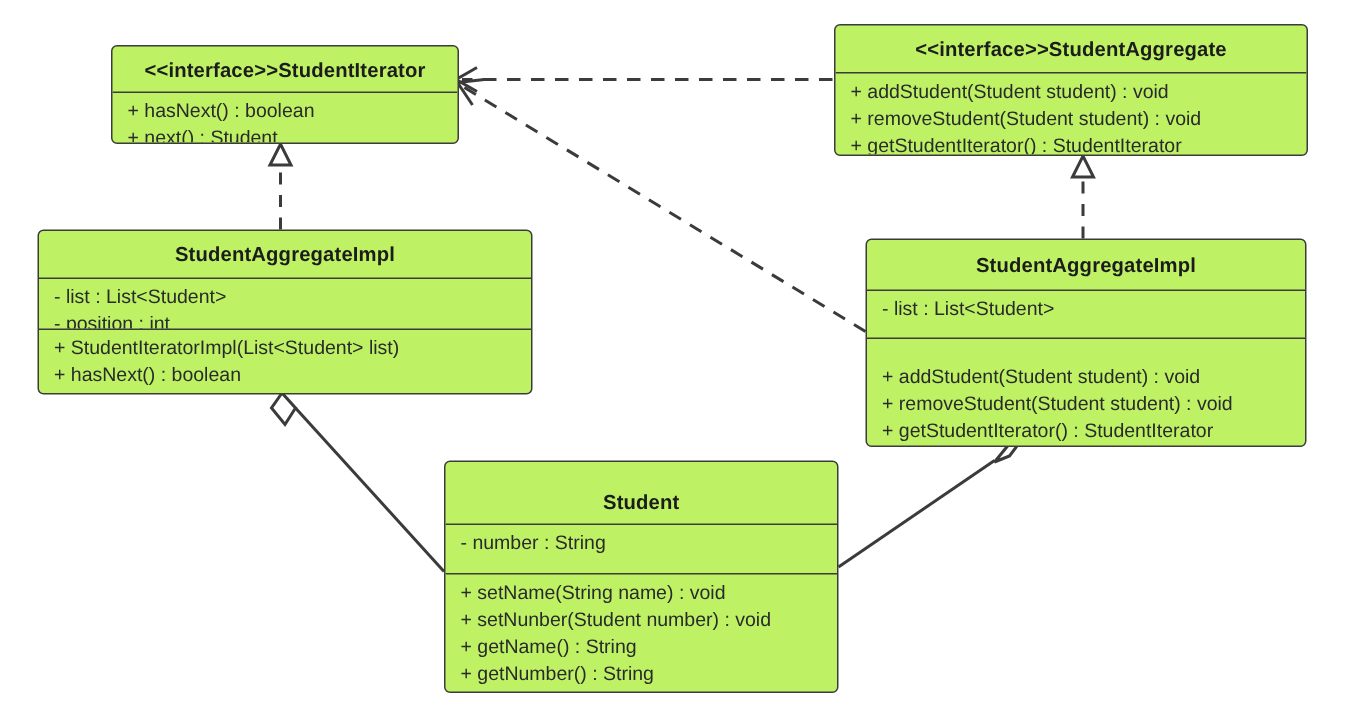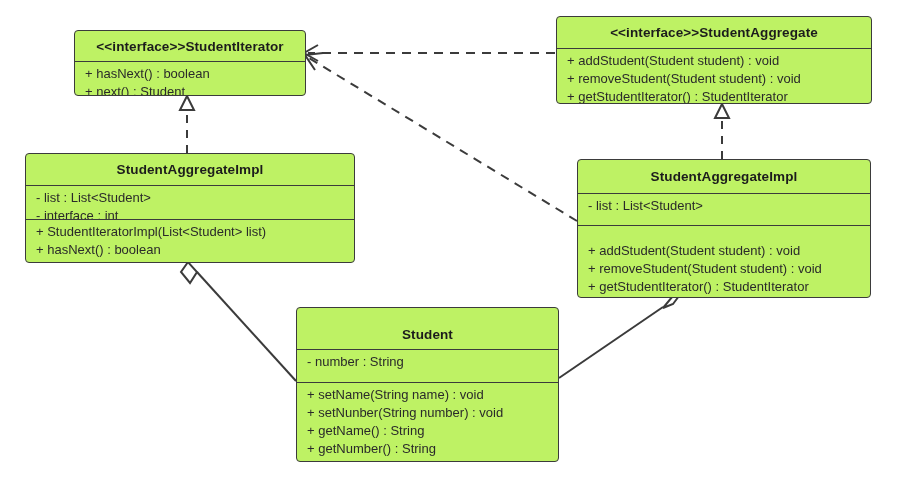--- a/index.html
+++ b/index.html
@@ -124,21 +124,21 @@
       <div class="member">+ getStudentIterator() : StudentIterator</div>
     </div>
   </div>
 
   <div class="uml-class" style="left:25px; top:153px; width:330px; height:110px;">
     <div class="compartment c-title" style="height:31px;">
       <span>StudentAggregateImpl</span>
     </div>
     <div class="compartment c-body" style="height:34px;">
       <div class="member">- list : List&lt;Student&gt;</div>
-      <div class="member">- interface : int</div>
+      <div class="member">- position : int</div>
     </div>
     <div class="compartment c-body" style="height:45px;">
       <div class="member">+ StudentIteratorImpl(List&lt;Student&gt; list)</div>
       <div class="member">+ hasNext()   : boolean</div>
       <div class="member">+ next() : Student</div>
     </div>
   </div>
 
   <div class="uml-class" style="left:577px; top:159px; width:294px; height:139px;">
     <div class="compartment c-title" style="height:33px;">
@@ -156,20 +156,20 @@
 
   <div class="uml-class" style="left:296px; top:307px; width:263px; height:155px;">
     <div class="compartment c-title" style="height:29px;margin-top:12px;">
       <span>Student</span>
     </div>
     <div class="compartment c-body" style="height:33px;">
       <div class="member">- number : String</div>
     </div>
     <div class="compartment c-body" style="height:86px;">
       <div class="member">+ setName(String name) : void</div>
-      <div class="member">+ setNunber(String number) : void</div>
+      <div class="member">+ setNunber(Student number) : void</div>
       <div class="member">+ getName() : String</div>
       <div class="member">+ getNumber() : String</div>
       <div class="member">+ toString() : String</div>
     </div>
   </div>
 
 </div>
 
 </body></html>

